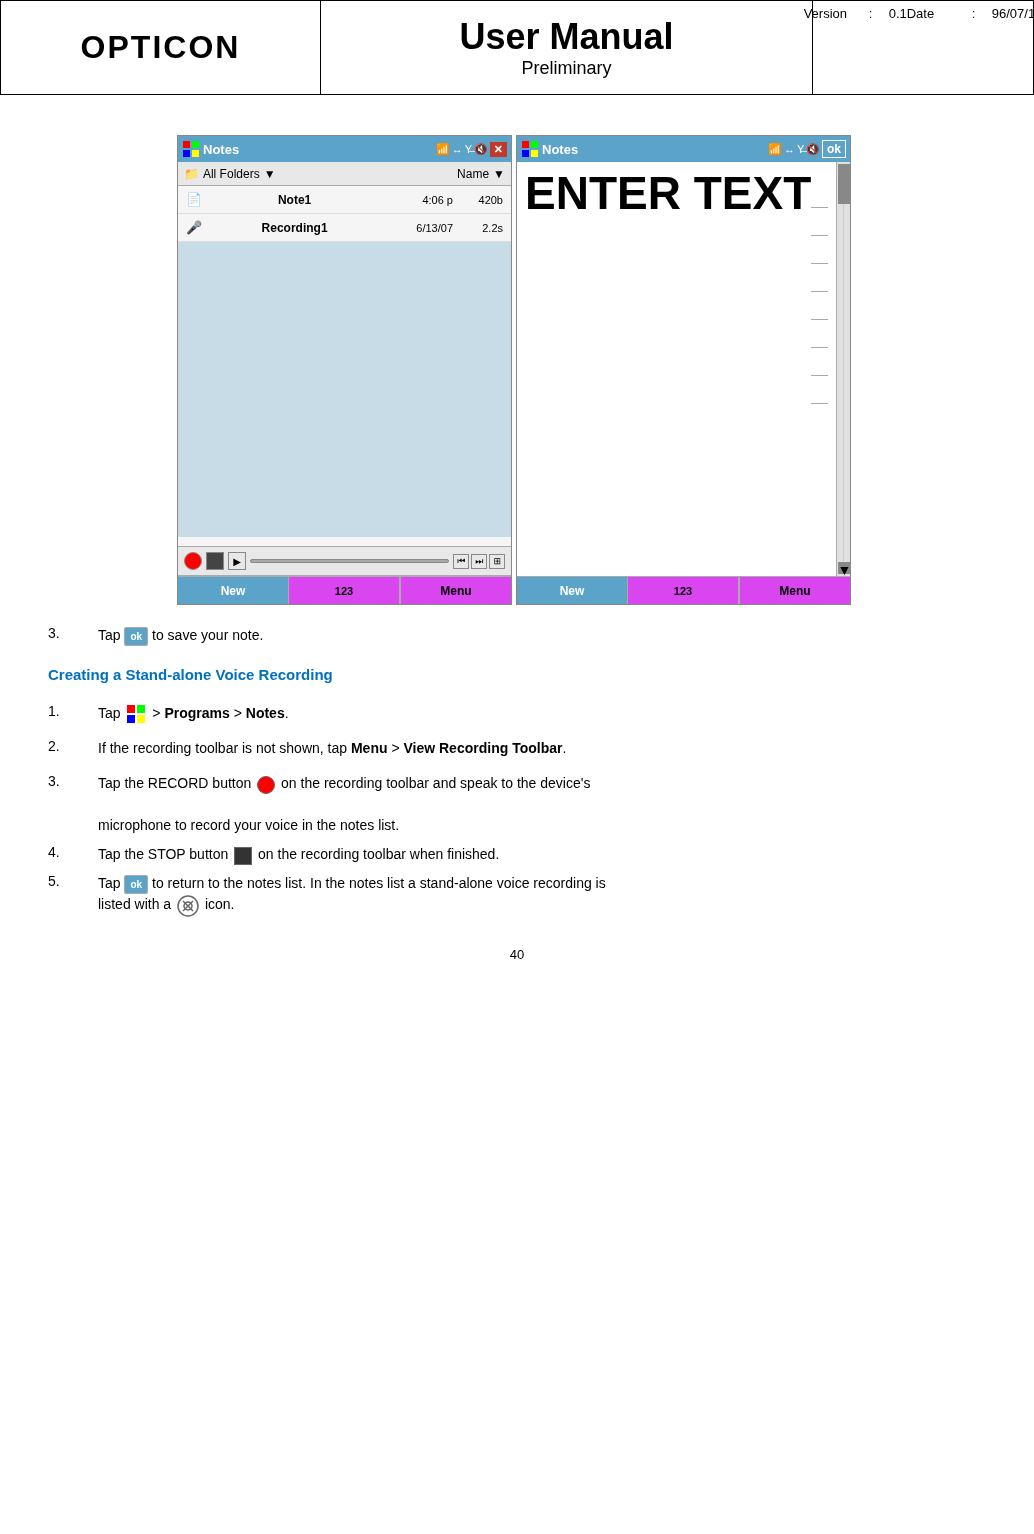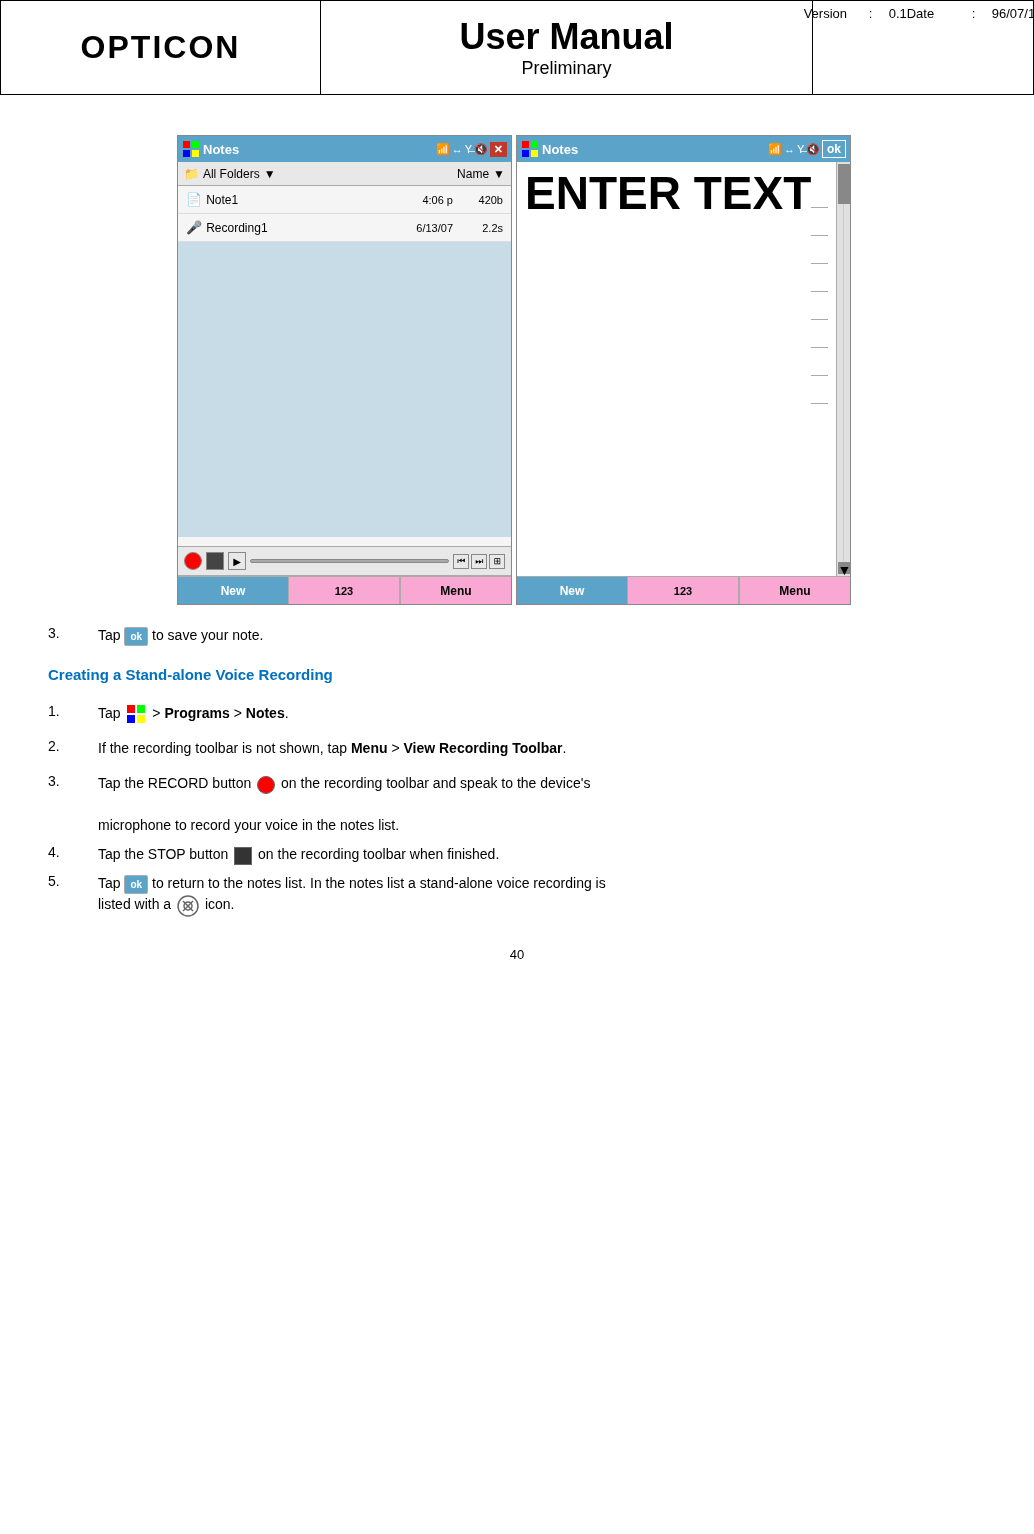--- a/index.html
+++ b/index.html
@@ -146,21 +146,21 @@
       min-height: 360px;
     }
     .notes-row {
       display: flex;
       align-items: center;
       padding: 4px 8px;
       border-bottom: 1px solid #ddd;
       font-size: 12px;
       height: 28px;
     }
-    .notes-row .note-name { flex: 1; font-weight: normal; }
+    .notes-row .note-name { flex: 1; font-weight: bold; text-align: center; }
     .notes-row .note-date { width: 70px; text-align: right; font-size: 11px; }
     .notes-row .note-size { width: 50px; text-align: right; font-size: 11px; }
     .note-icon { margin-right: 4px; font-size: 13px; }
 
     
     .recording-toolbar {
       height: 30px;
       background: #e8e8e8;
       border-top: 1px solid #aaa;
       border-bottom: 1px solid #aaa;
@@ -203,21 +203,21 @@
     }
     .rec-nav-btn {
       background: #e8e8e8;
       border: 1px solid #888;
       font-size: 9px;
       padding: 1px 3px;
     }
 
     
     .bottom-bar {
-      background: #f9a8d4;
+      background: #d946ef;
       height: 28px;
       display: flex;
       align-items: center;
       border-top: 1px solid #aaa;
     }
     .bottom-btn {
       flex: 1;
       height: 100%;
       display: flex;
       align-items: center;

